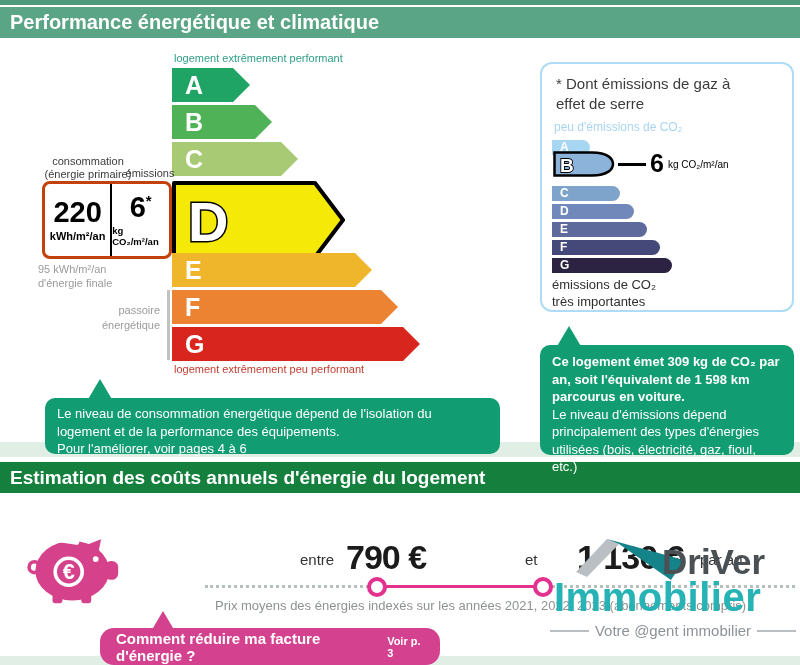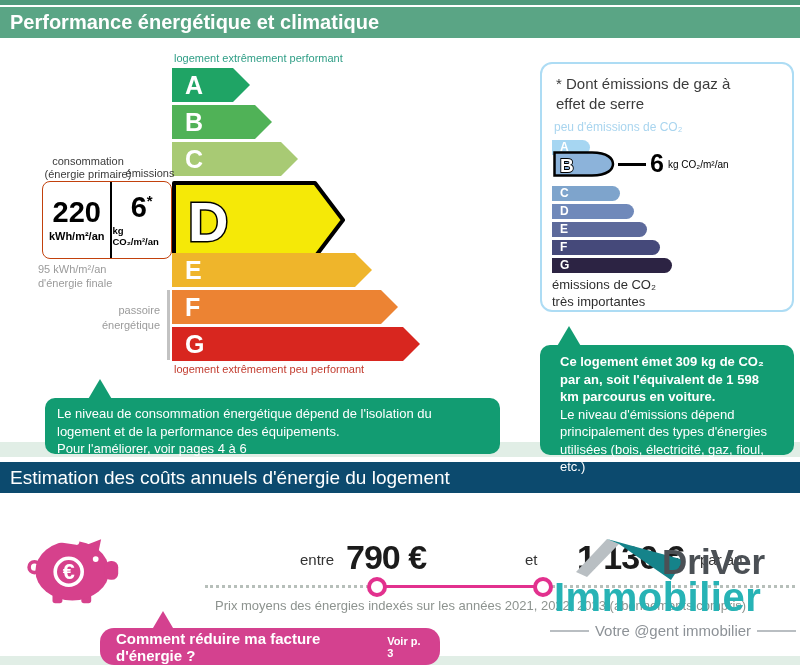--- a/index.html
+++ b/index.html
@@ -10,55 +10,55 @@
   }
   .abs { position:absolute; }
 
   
   .top-strip { left:0; top:0; width:800px; height:5px; background:#4f9a7c; }
   .main-header {
     left:0; top:7px; width:800px; height:31px; background:#5aa585;
     color:#fff; font-size:20px; font-weight:800; line-height:31px; padding-left:10px;
   }
   .cost-header {
-    left:0; top:462px; width:800px; height:31px; background:#0c4a6e;
-    color:#fff; font-size:19px; font-weight:400; line-height:31px; padding-left:10px;
+    left:0; top:462px; width:800px; height:31px; background:#15803d;
+    color:#fff; font-size:19px; font-weight:700; line-height:31px; padding-left:10px;
   }
 
   
   .dpe-top-label { left:174px; top:52px; font-size:11px; color:#2f9e86; }
   .dpe-bottom-label { left:174px; top:363px; font-size:11px; color:#c23b2e; }
   .dpe-arrow {
     position:absolute; left:172px; height:34px;
     clip-path: polygon(0 0, calc(100% - 17px) 0, 100% 50%, calc(100% - 17px) 100%, 0 100%);
     color:#fff; font-weight:800; font-size:25px; line-height:34px; padding-left:13px;
   }
   .dpe-big-arrow { position:absolute; left:172px; }
   .value-box {
     left:42px; top:181px; width:130px; height:78px; background:#fff;
-    border:1px solid #c2410c; border-radius:8px; display:flex; z-index:2;
+    border:3px solid #c2410c; border-radius:8px; display:flex; z-index:2;
   }
   .vb-col { flex:1; display:flex; flex-direction:column; align-items:center; justify-content:center; }
   .vb-col.c1 { flex:1.15; border-right:2px solid #000; }
   .vb-value { font-size:29px; font-weight:800; color:#000; line-height:1; }
   .vb-value sup { font-size:15px; }
   .vb-unit { font-size:11px; color:#000; margin-top:3px;font-weight:bold; }
   .vb-unit.small { font-size:9.5px; }
   .box-label-1 { left:36px; top:155px; width:104px; text-align:center; font-size:11px; color:#3b3b3b; line-height:1.2; }
   .box-label-2 { left:120px; top:167px; width:60px; text-align:center; font-size:11px; color:#3b3b3b; }
   .finale-label { left:38px; top:262px; font-size:11px; color:#9b9b9b; line-height:1.3; }
   .passoire-label { left:60px; top:303px; width:100px; text-align:right; font-size:11px; color:#9b9b9b; line-height:1.35; }
   .passoire-line { left:167px; top:290px; width:3px; height:70px; background:#c2c2c2; }
 
   
   .callout { background:#129c72; color:#fff; border-radius:10px; font-size:13px; line-height:1.35; z-index:3; }
   .callout p { margin:0; }
   .callout .bold { font-weight:700; }
   .callout-left  { left:45px;  top:398px; width:455px; height:56px; padding:7px 12px; }
-  .callout-right { left:540px; top:345px; width:254px; height:110px; padding:8px 20px; }
+  .callout-right { left:540px; top:345px; width:254px; height:110px; padding:8px 12px; }
   .pointer-up { width:0; height:0; border-left:13px solid transparent; border-right:13px solid transparent; border-bottom:22px solid #129c72; z-index:3; }
   .ptr-left  { left:87px;  top:379px; }
   .ptr-right { left:556px; top:326px; }
   .pointer-up.pink { border-bottom-color:#d4418f; }
   .ptr-bottom { left:150px; top:611px; z-index:6; }
 
   
   .co2-panel { left:540px; top:62px; width:254px; height:250px; border:2px solid #addcf4; border-radius:12px; background:#fff; }
   .co2-title { left:556px; top:74px; width:205px; font-size:15px; color:#3c3c3c; line-height:1.3; }
   .co2-top-label { left:554px; top:120px; font-size:12px; color:#a9d5ef; }

